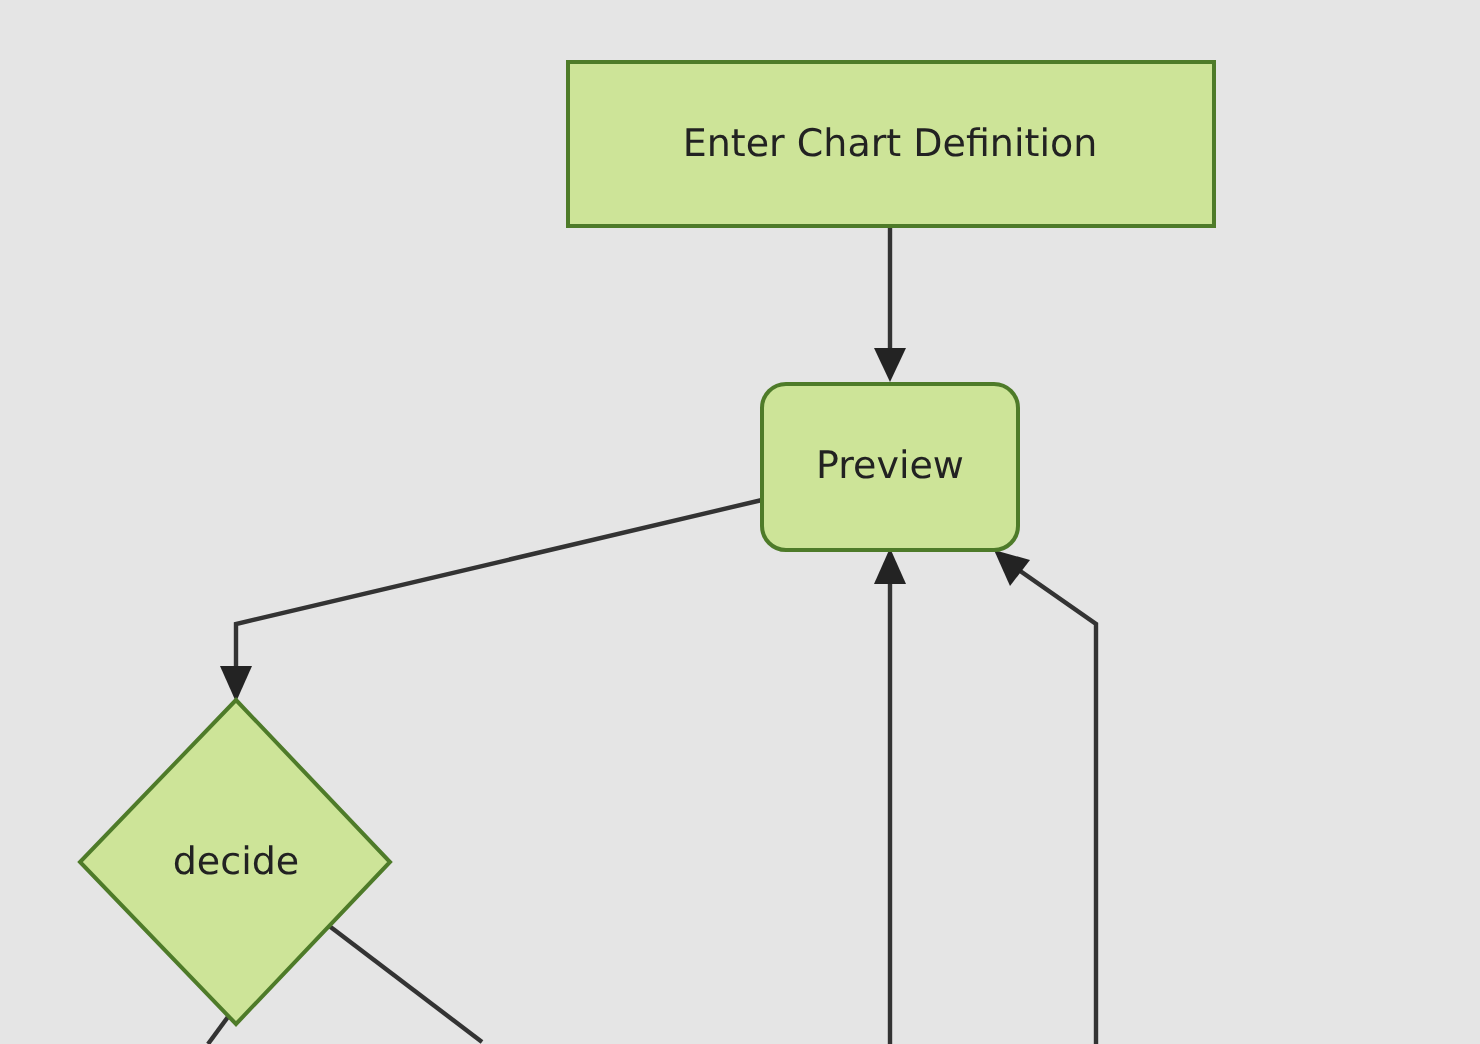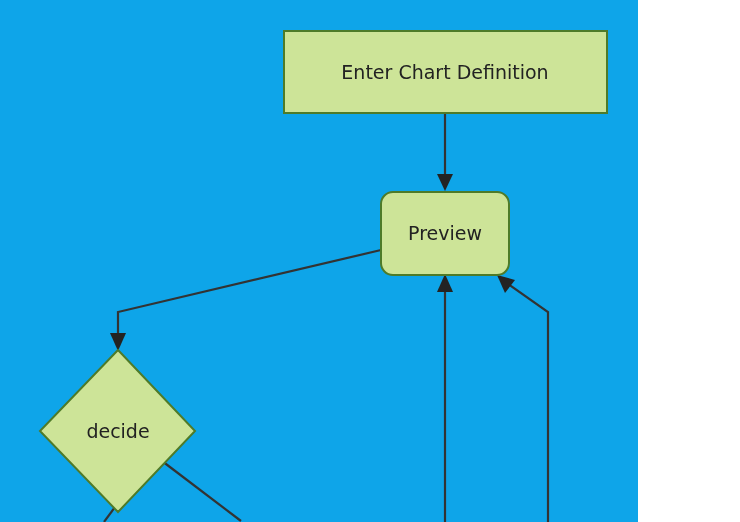--- a/index.html
+++ b/index.html
@@ -5,23 +5,23 @@
   html, body {
     margin: 0;
     padding: 0;
     background: #ffffff;
   }
   body {
     font-family: "DejaVu Sans", "Liberation Sans", sans-serif;
   }
   #flowchart-canvas {
     position: relative;
-    width: 638px;
+    width: 740px;
     height: 522px;
-    background: #0ea5e9;
+    background: #e5e5e5;
     overflow: hidden;
   }
   #flowchart-svg {
     position: absolute;
     top: 0;
     left: 0;
     width: 740px;
     height: 522px;
   }
   .node-label {

